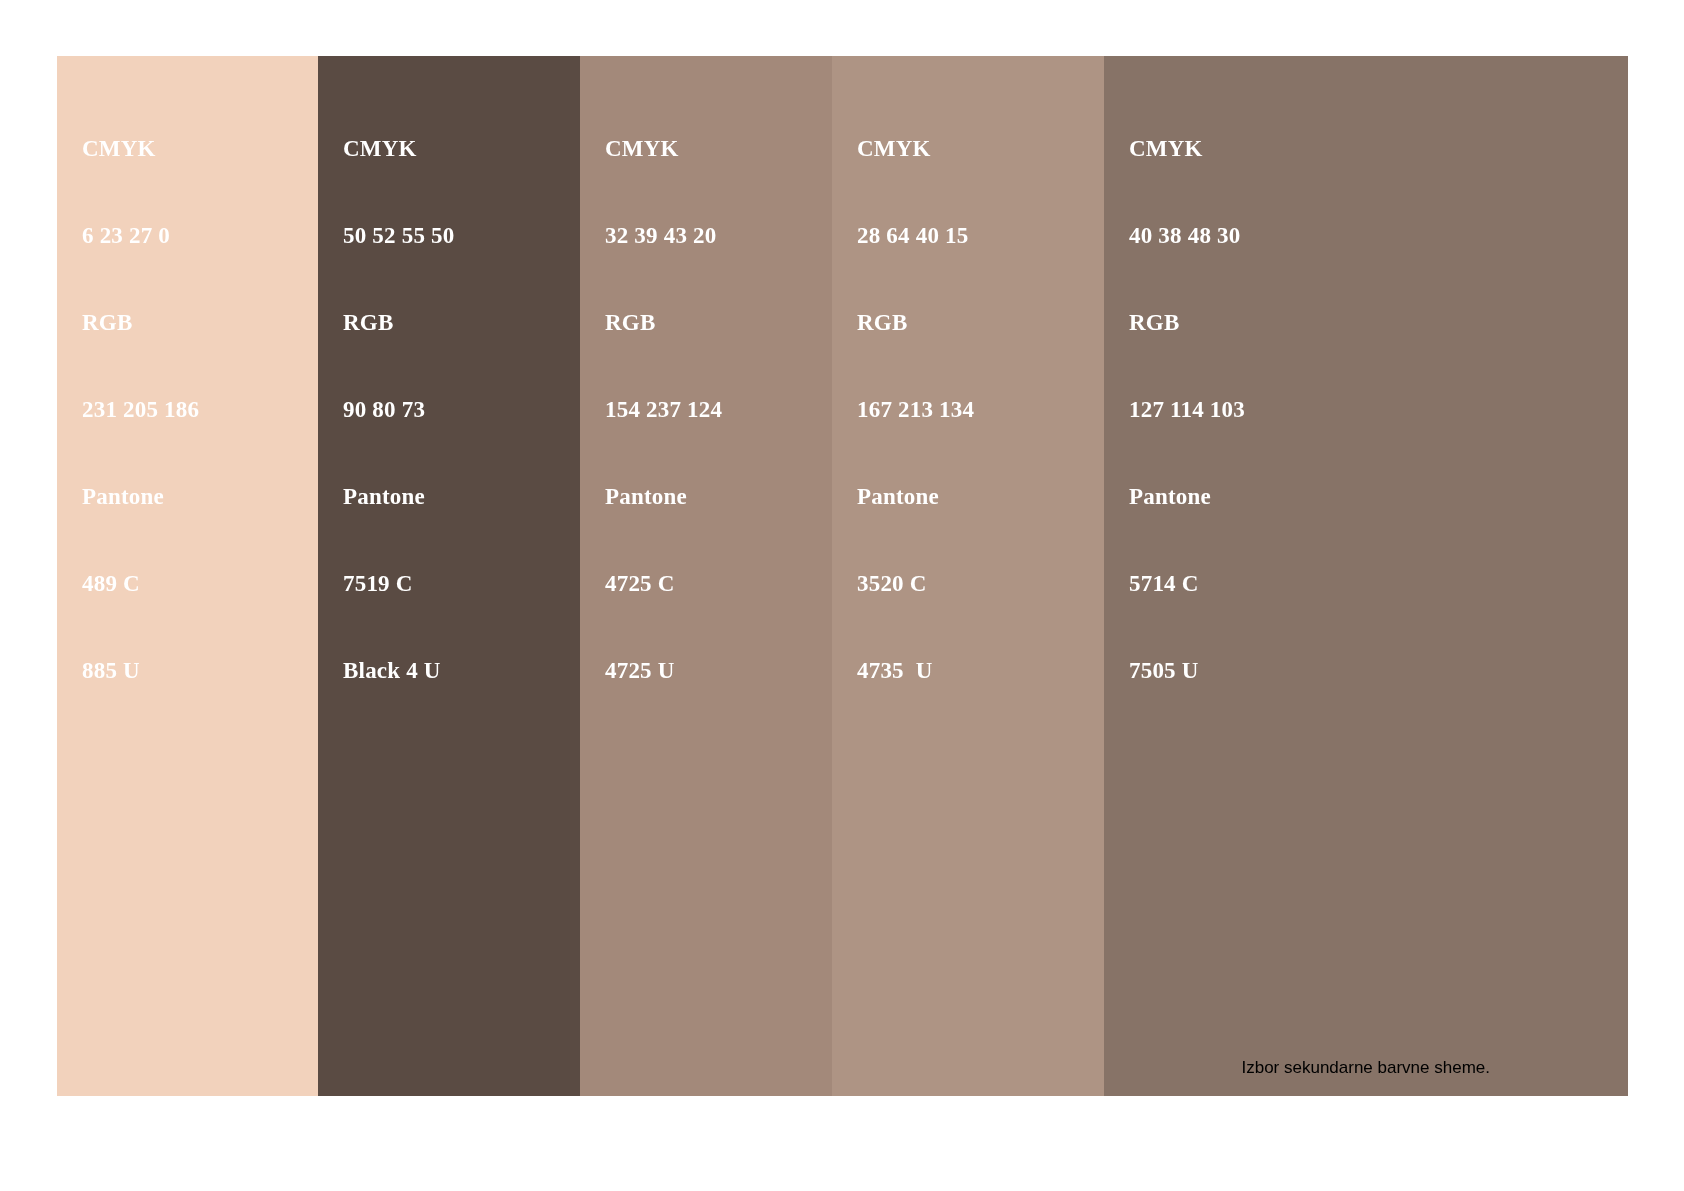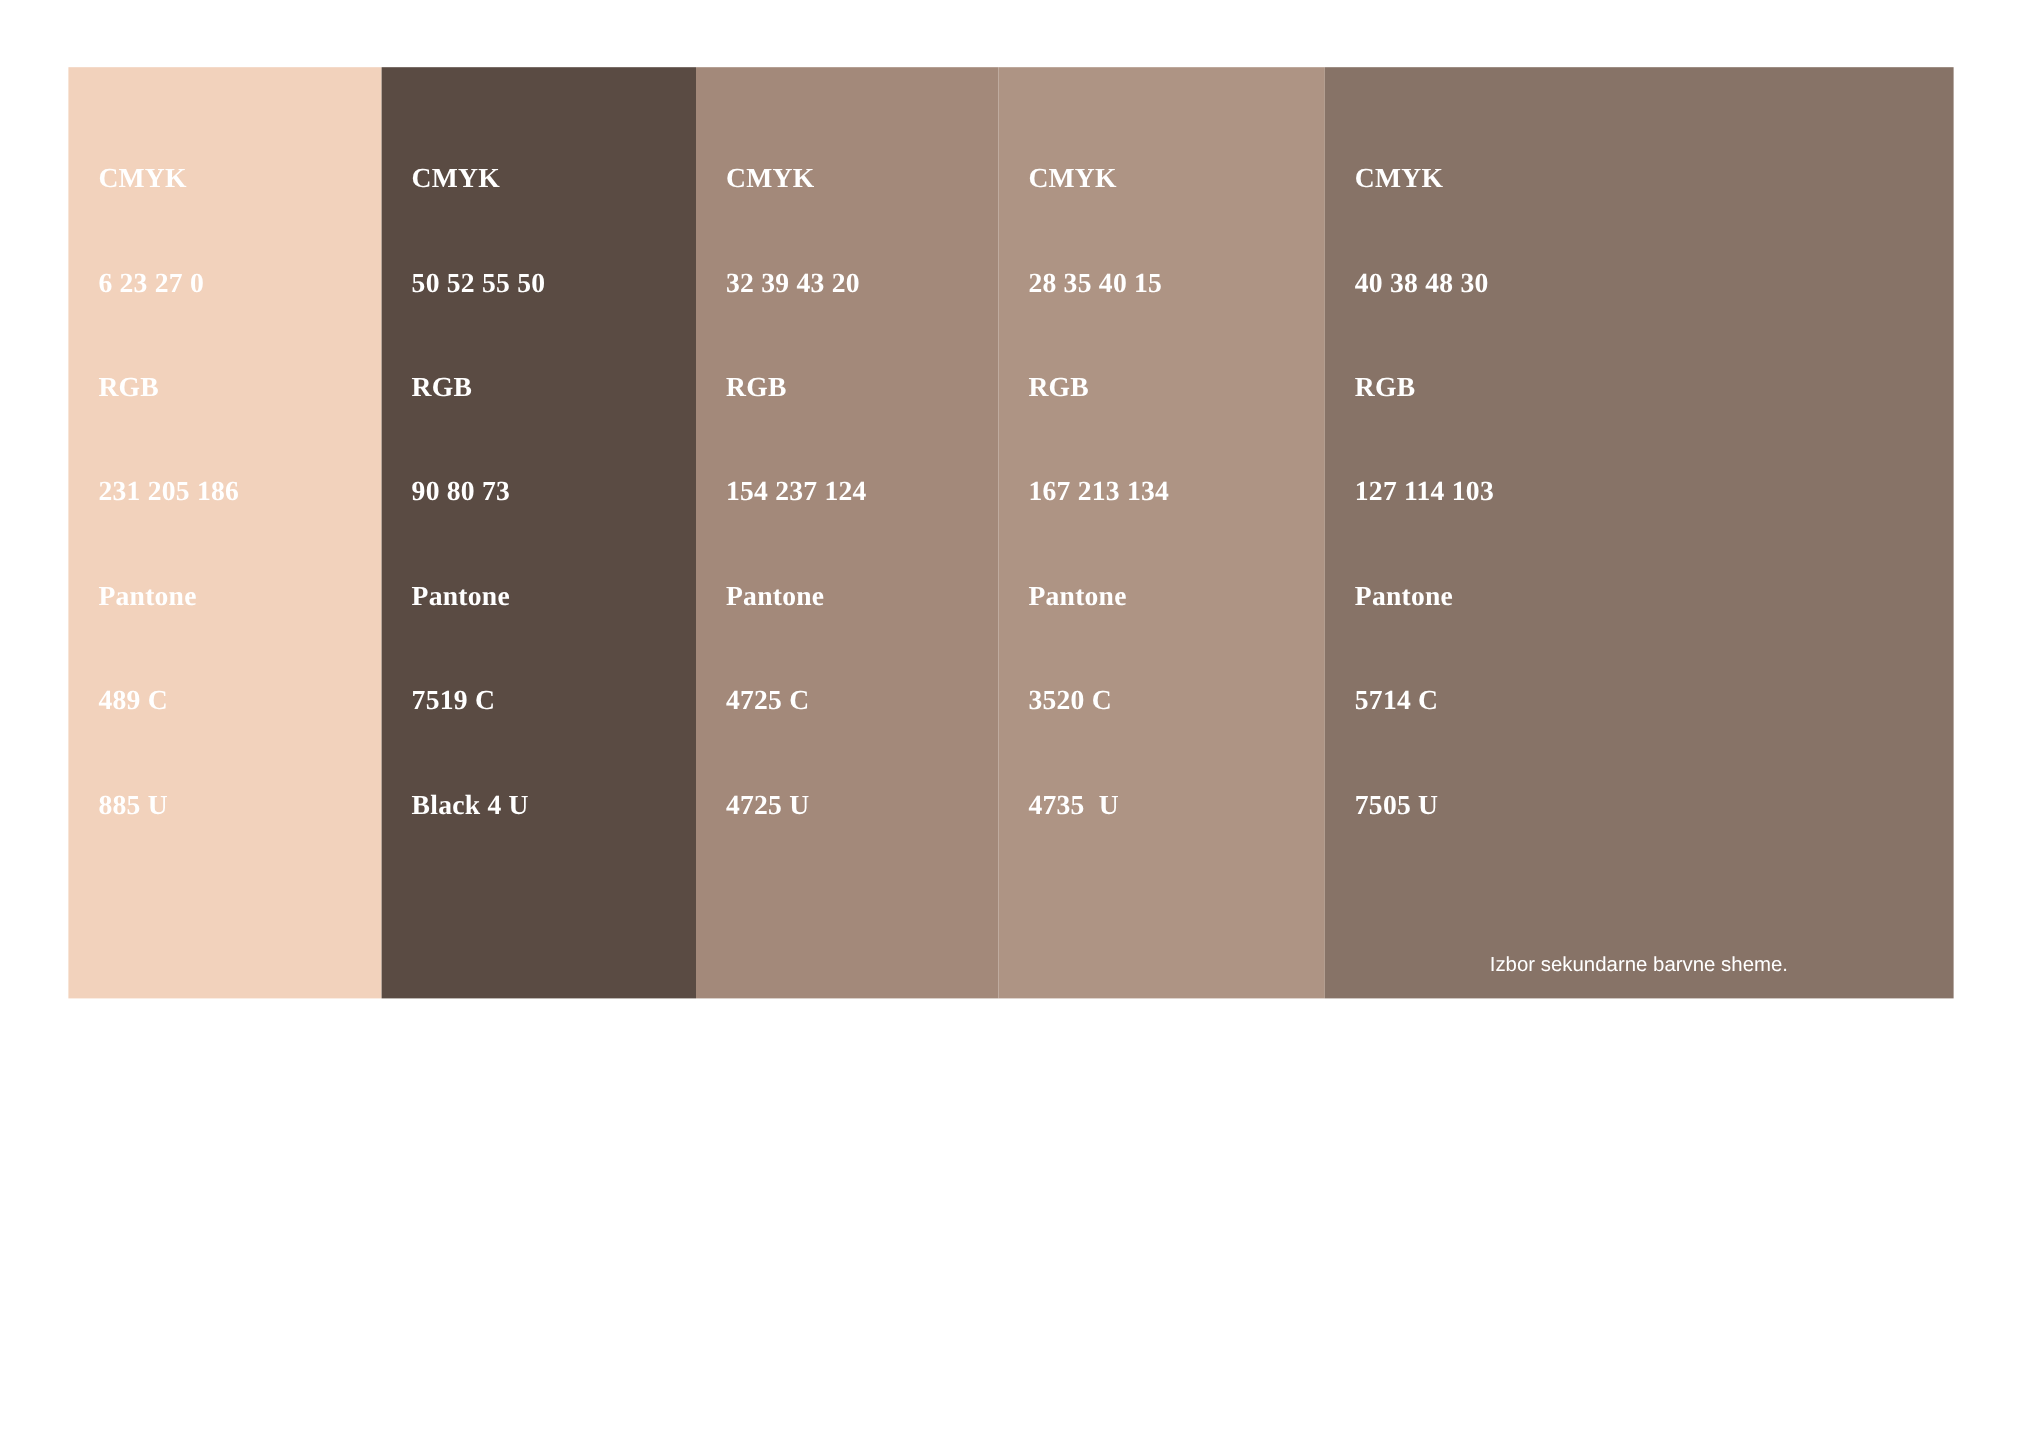--- a/index.html
+++ b/index.html
@@ -14,21 +14,21 @@
     position: relative;
     overflow: hidden;
     font-family: "Liberation Serif", "DejaVu Serif", serif;
   }
 
   #palette-board {
     position: absolute;
     left: 57px;
     top: 56px;
     width: 1571px;
-    height: 776px;
+    height: 1040px;
     display: flex;
     flex-direction: row;
     align-items: stretch;
   }
 
   .swatch {
     position: relative;
     height: 100%;
     box-sizing: border-box;
     flex: 0 0 auto;
@@ -50,21 +50,21 @@
 
   .spec-line {
     display: block;
     white-space: pre;
   }
 
   #board-caption {
     position: absolute;
     right: 138px;
     bottom: 17px;
-    color: #ffffff;
+    color: #000000;
     font-family: "Liberation Sans", "DejaVu Sans", sans-serif;
     font-weight: normal;
     font-size: 17px;
     line-height: 22px;
     white-space: pre;
     text-align: center;
   }
 </style>
 </head>
 <body>
@@ -103,21 +103,21 @@
       <span class="spec-line">154 237 124</span>
       <span class="spec-line">Pantone</span>
       <span class="spec-line">4725 C</span>
       <span class="spec-line">4725 U</span>
     </div>
   </div>
 
   <div class="swatch" style="width: 272px; background-color: rgb(174, 148, 132);">
     <div class="swatch-specs" style="color: rgb(255, 255, 255);">
       <span class="spec-line">CMYK</span>
-      <span class="spec-line">28 35 40 15</span>
+      <span class="spec-line">28 64 40 15</span>
       <span class="spec-line">RGB</span>
       <span class="spec-line">167 213 134</span>
       <span class="spec-line">Pantone</span>
       <span class="spec-line">3520 C</span>
       <span class="spec-line">4735  U</span>
     </div>
   </div>
 
   <div class="swatch" style="width: 524px; background-color: rgb(135, 115, 103);">
     <div class="swatch-specs" style="color: rgb(255, 255, 255);">

